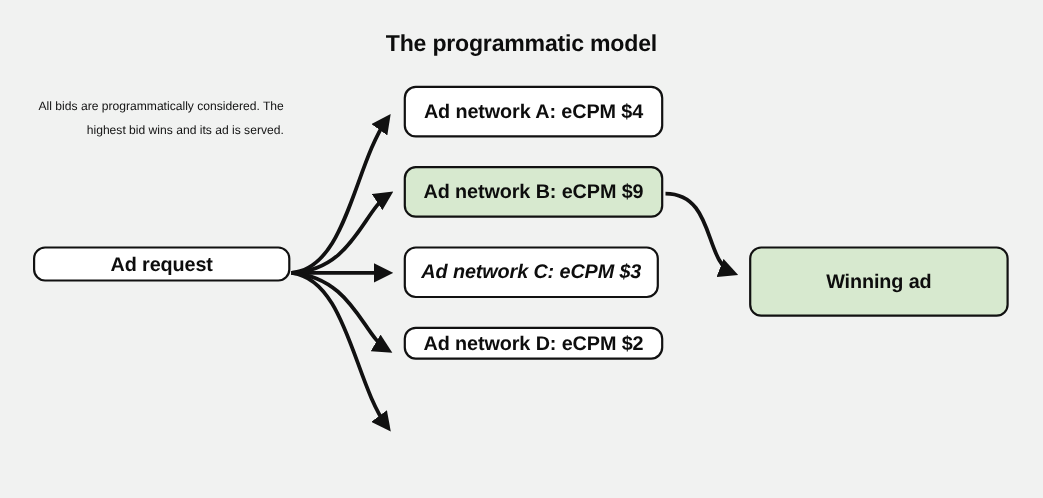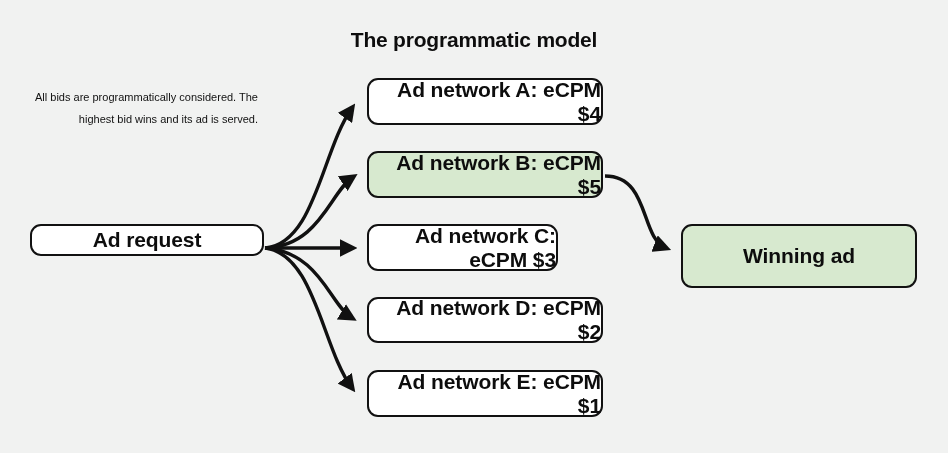--- a/index.html
+++ b/index.html
@@ -49,34 +49,33 @@
     color: #111111;
   }
   .node {
     position: absolute;
     box-sizing: border-box;
     border: 2px solid #111111;
     border-radius: 11px;
     display: flex;
     align-items: center;
     justify-content: center;
-    font-size: 21px;
+    font-size: 18px;
     font-weight: bold;
     color: #0d0d0d;
     letter-spacing: -0.1px;
-    text-align: right;
   }
   .node-white { background: #ffffff; }
   .node-green { background: #d7e9cf; }
 
   .node-request { left: 30px;  top: 224px; width: 234px; height: 32px; }
   .node-net-a   { left: 367px; top: 78px;  width: 236px; height: 47px; }
   .node-net-b   { left: 367px; top: 151px; width: 236px; height: 47px; }
-  .node-net-c   { left: 367px; top: 224px; width: 191px; height: 47px; }
-  .node-net-d   { left: 367px; top: 297px; width: 236px; height: 46px; }
+  .node-net-c   { left: 367px; top: 224px; width: 232px; height: 47px; font-style: italic; }
+  .node-net-d   { left: 367px; top: 297px; width: 236px; height: 30px; }
   .node-net-e   { left: 367px; top: 370px; width: 236px; height: 47px; }
   .node-winner  { left: 681px; top: 224px; width: 236px; height: 64px; }
 </style>
 </head>
 <body>
 
 <div id="canvas">
 
   <div class="diagram-title">The programmatic model</div>
 
@@ -100,32 +99,29 @@
 
   <div class="node node-white node-request">
     <span>Ad request</span>
   </div>
 
   <div class="node node-white node-net-a">
     <span>Ad network A: eCPM $4</span>
   </div>
 
   <div class="node node-green node-net-b">
-    <span>Ad network B: eCPM $5</span>
+    <span>Ad network B: eCPM $9</span>
   </div>
 
   <div class="node node-white node-net-c">
     <span>Ad network C: eCPM $3</span>
   </div>
 
   <div class="node node-white node-net-d">
     <span>Ad network D: eCPM $2</span>
   </div>
 
-  <div class="node node-white node-net-e">
-    <span>Ad network E: eCPM $1</span>
-  </div>
 
   <div class="node node-green node-winner">
     <span>Winning ad</span>
   </div>
 
 </div>
 
 </body></html>

